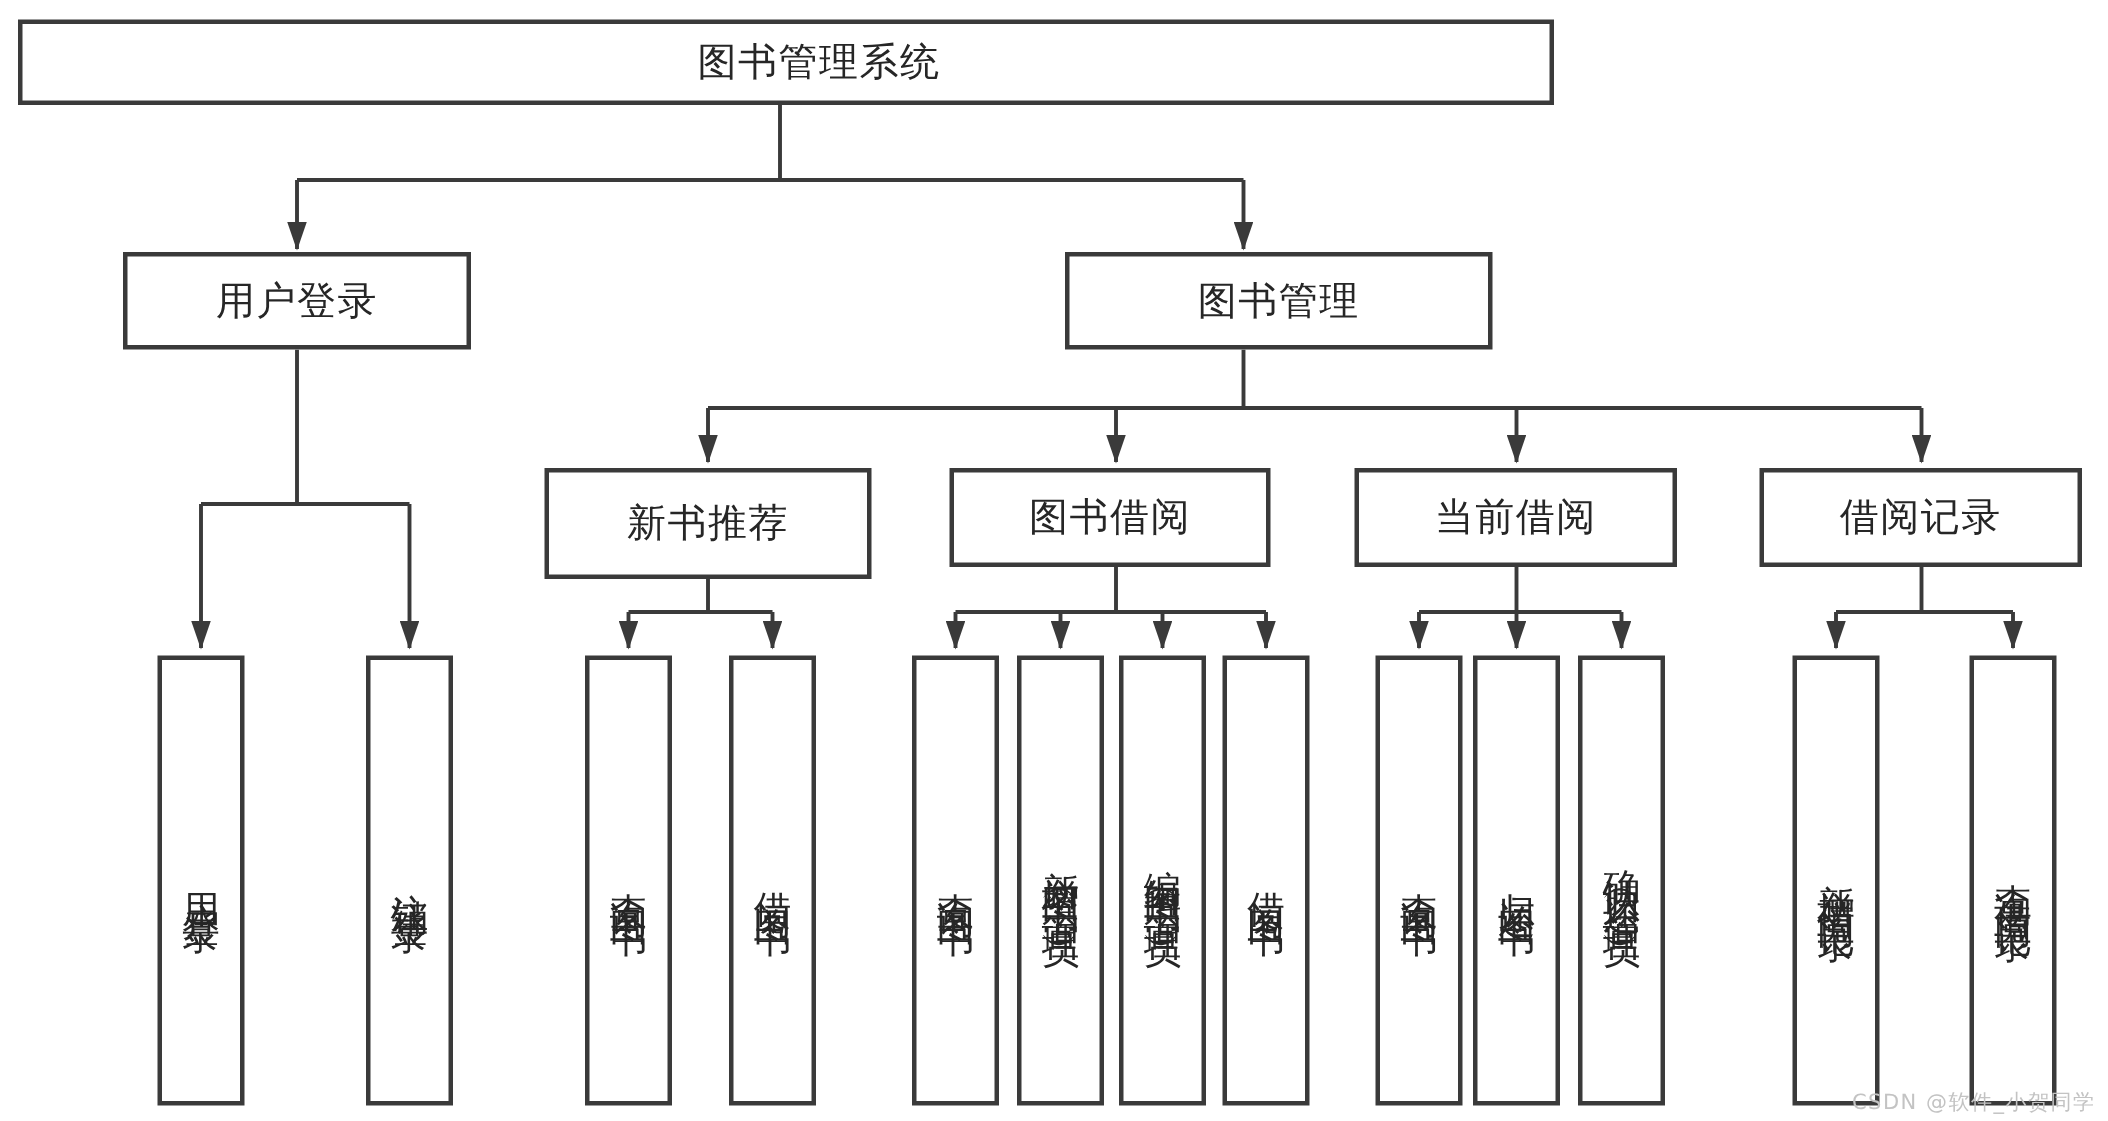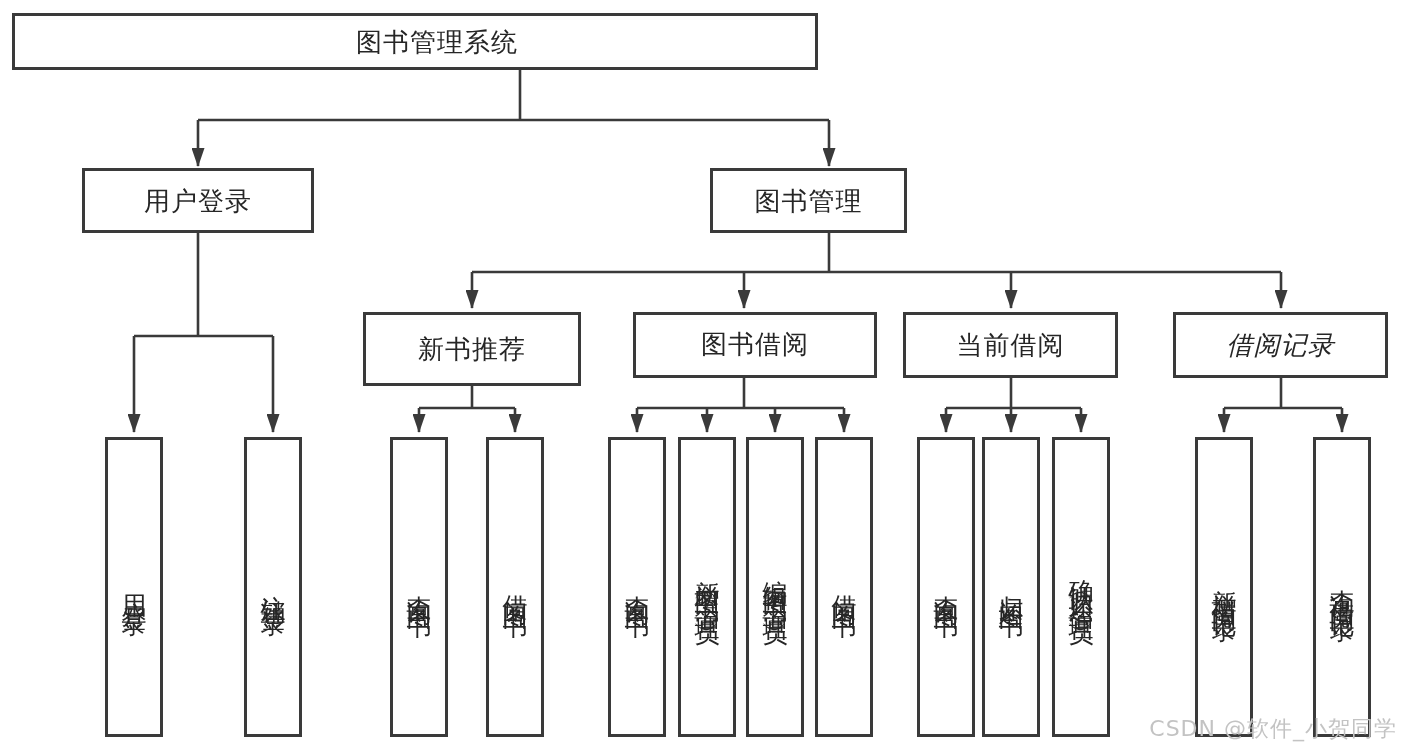--- a/index.html
+++ b/index.html
@@ -28,37 +28,37 @@
   .hbox span{
     font-size:26px;letter-spacing:1px;line-height:1;
     white-space:nowrap;color:var(--text);
   }
   .vbox span{
     writing-mode:vertical-rl;text-orientation:mixed;
     font-size:25px;letter-spacing:6px;line-height:1;
     color:var(--text);
   }
   
-  .n-root{left:12px;top:13px;width:806px;height:57px;padding-left:44px;}
+  .n-root{left:12px;top:13px;width:1024px;height:57px;padding-left:44px;}
   .n-user{left:82px;top:168px;width:232px;height:65px;}
-  .n-mgmt{left:710px;top:168px;width:197px;height:65px;}
+  .n-mgmt{left:710px;top:168px;width:285px;height:65px;}
   .n-rec {left:363px;top:312px;width:218px;height:74px;}
-  .n-bor {left:633px;top:312px;width:244px;height:66px;font-family:Liberation Serif, serif;}
+  .n-bor {left:633px;top:312px;width:214px;height:66px;}
   .n-cur {left:903px;top:312px;width:215px;height:66px;align-items:center;}
-  .n-log {left:1173px;top:312px;width:215px;height:66px;font-style:italic;}
+  .n-log {left:1173px;top:312px;width:215px;height:66px;}
   
   .lf{top:437px;width:58px;height:300px;}
   .lf-u1{left:105px;}  .lf-u2{left:244px;}
   .lf-r1{left:390px;}  .lf-r2{left:486px;}
   .lf-b1{left:608px;}  .lf-b2{left:678px;} .lf-b3{left:746px;} .lf-b4{left:815px;}
   .lf-c1{left:917px;}  .lf-c2{left:982px;} .lf-c3{left:1052px;}
   .lf-l1{left:1195px;} .lf-l2{left:1313px;}
   .watermark{
     position:absolute;right:8px;bottom:3px;z-index:3;
-    font-size:22px;letter-spacing:1px;
+    font-size:14px;letter-spacing:1px;
     color:var(--watermark);white-space:nowrap;
   }
 </style>
 </head>
 <body>
 
 <div class="canvas">
 
   <svg class="wires" width="1405" height="747" viewBox="0 0 1405 747" aria-hidden="true">
     <defs>

